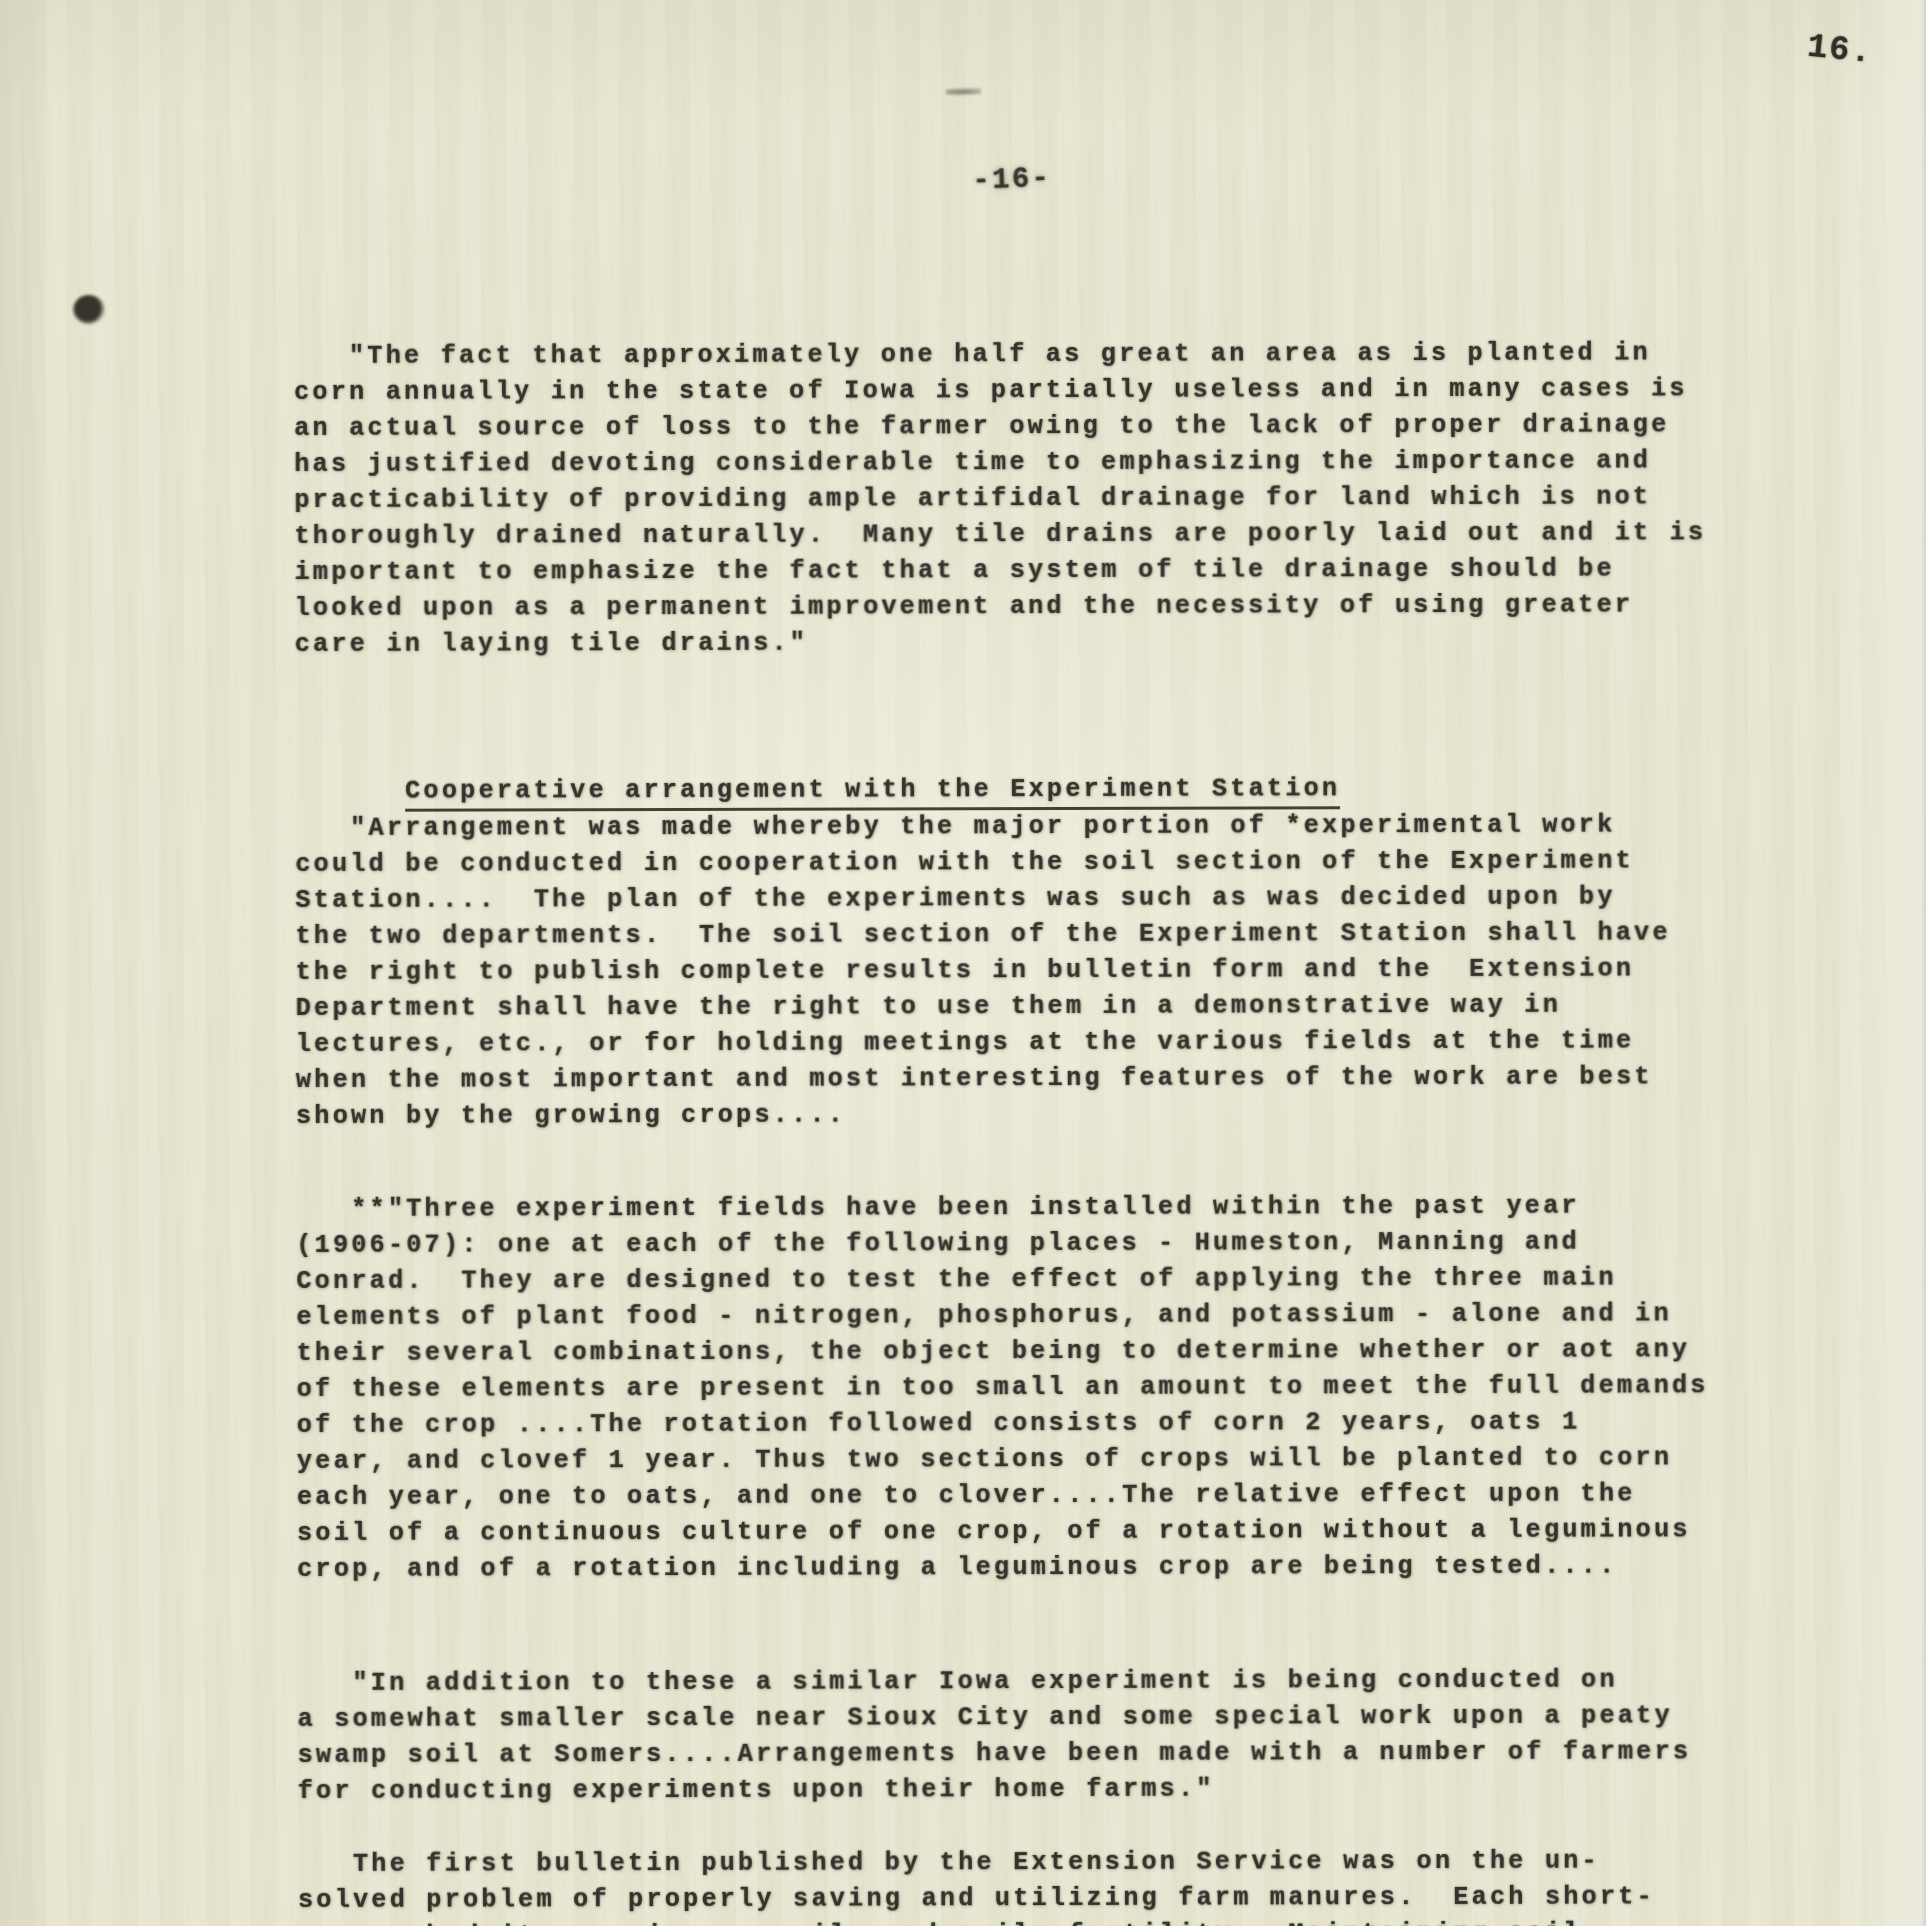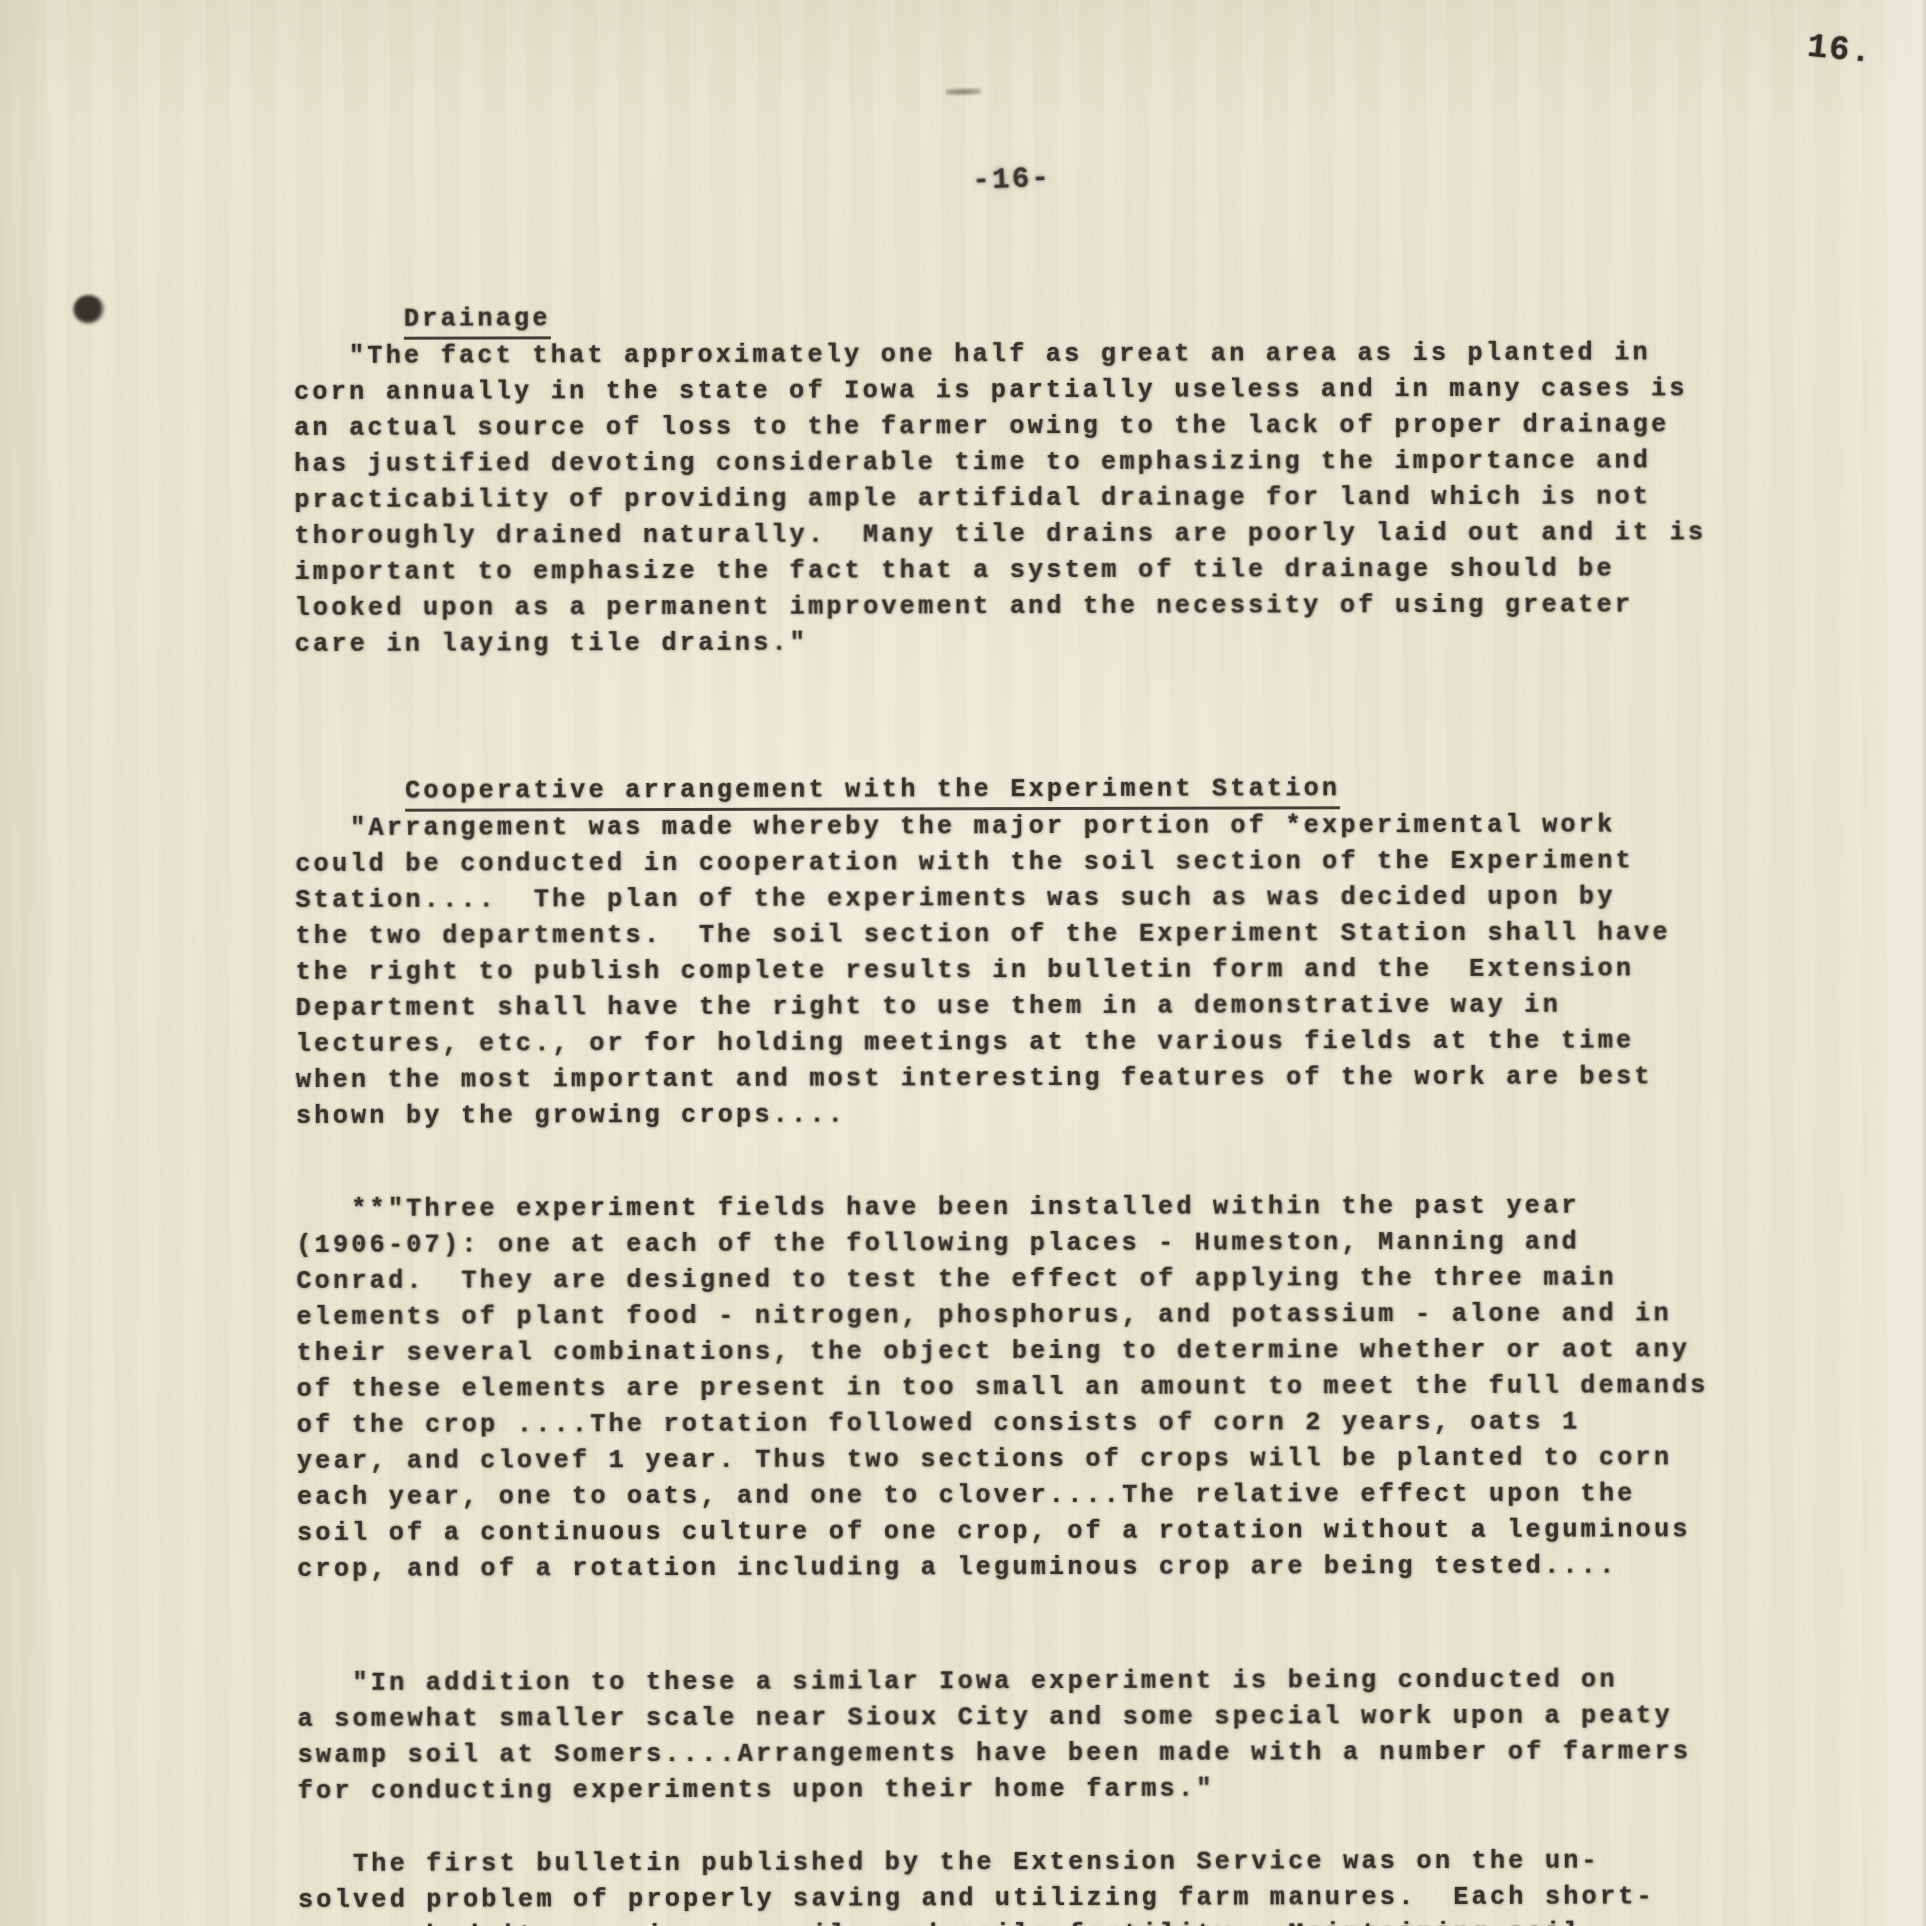--- a/index.html
+++ b/index.html
@@ -67,23 +67,20 @@
 <body>
 
 <div class="page">
 
   <div class="content">
 
     <div class="corner-num">16.</div>
 
     <div class="center-num">-16-</div>
 
-    <div class="heading" style="top:266px">
-      <span class="u">Drainage</span>
-    </div>
 
     <div class="para" style="top:339px">   "The fact that approximately one half as great an area as is planted in
 corn annually in the state of Iowa is partially useless and in many cases is
 an actual source of loss to the farmer owing to the lack of proper drainage
 has justified devoting considerable time to emphasizing the importance and
 practicability of providing ample artifidal drainage for land which is not
 thoroughly drained naturally.  Many tile drains are poorly laid out and it is
 important to emphasize the fact that a system of tile drainage should be
 looked upon as a permanent improvement and the necessity of using greater
 care in laying tile drains."</div>

